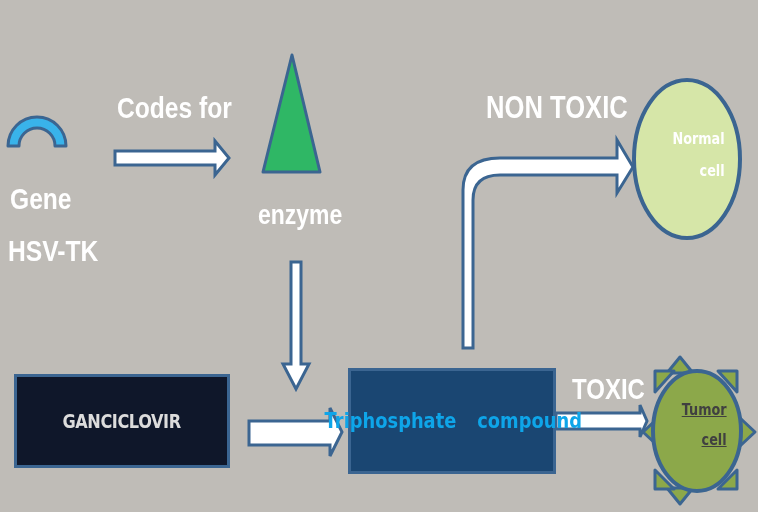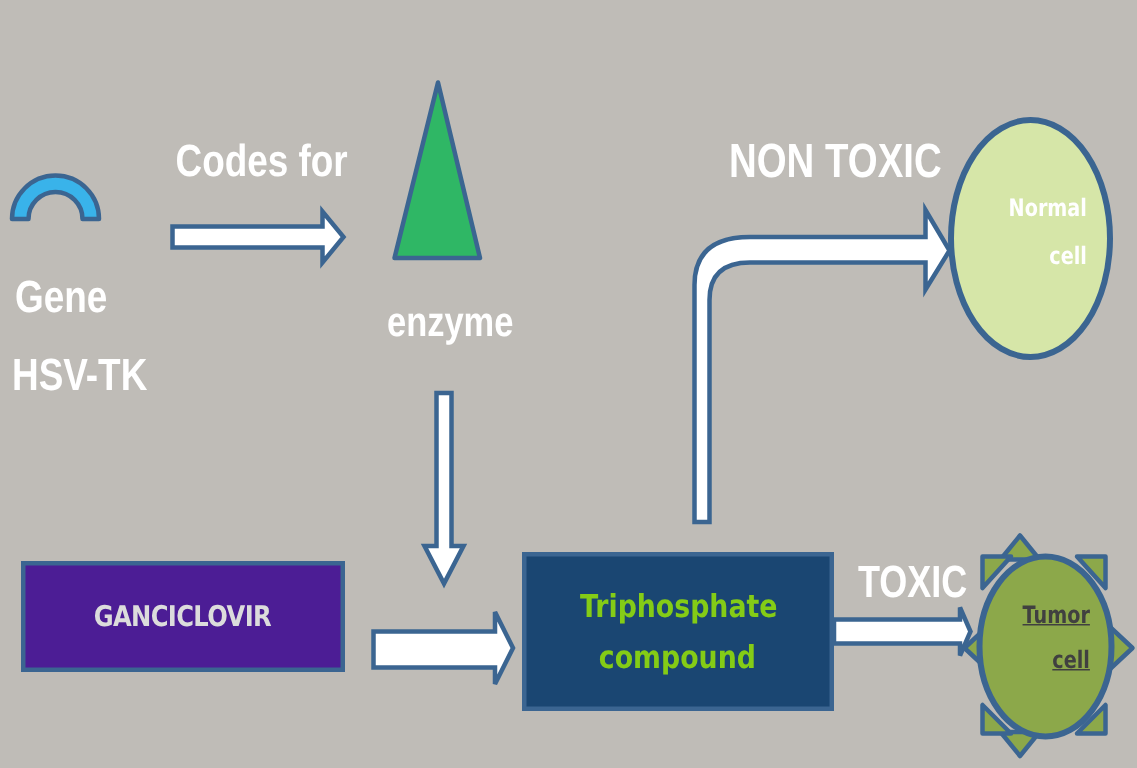--- a/index.html
+++ b/index.html
@@ -1,21 +1,21 @@
 <!DOCTYPE html>
 <html><head>
 <meta charset="utf-8">
 <style>
   html, body { margin:0; padding:0; }
   body { width:758px; height:512px; background:#bfbcb7; position:relative; overflow:hidden; font-family:"Liberation Sans", sans-serif; }
   svg.diagram { position:absolute; left:0; top:0; width:758px; height:512px; }
   .lbl { position:absolute; color:#ffffff; font-weight:bold; font-family:"Liberation Sans", sans-serif; white-space:nowrap; transform-origin:left top; }
   .box { position:absolute; box-sizing:border-box; display:flex; align-items:center; justify-content:center; text-align:center; font-family:"DejaVu Sans", sans-serif; font-weight:bold; }
-  .box-gan { left:14px; top:374px; width:216px; height:74px; background:#4c1d95; border:3px solid #3b6591; color:#dcdcdc; font-size:19px; letter-spacing:-0.5px; }
-  .box-tri { left:348px; top:368px; width:208px; height:106px; background:#1a4672; border:3px solid #3b6591; color:#84cc16; font-size:21px; line-height:34px; flex-direction:column; }
+  .box-gan { left:14px; top:374px; width:216px; height:94px; background:#0f172a; border:3px solid #3b6591; color:#dcdcdc; font-size:19px; letter-spacing:-0.5px; }
+  .box-tri { left:348px; top:368px; width:208px; height:106px; background:#1a4672; border:3px solid #3b6591; color:#0ea5e9; font-size:21px; line-height:34px; flex-direction:row; }
   .cell-text { position:absolute; text-align:right; font-family:"DejaVu Sans", sans-serif; font-weight:bold; line-height:30px; }
 </style>
 </head>
 <body>
 
 <svg class="diagram" viewBox="0 0 758 512">
 
   <path d="M8,146 A29,29 0 0 1 66,146 L55,146 A18,18 0 0 0 19,146 Z" fill="#39b3ea" stroke="#3b6591" stroke-width="3" stroke-linejoin="round"></path>
 
   <path d="M115,151 L215,151 L215,141 L229,158 L215,175 L215,165 L115,165 Z" fill="#ffffff" stroke="#3b6591" stroke-width="3" stroke-linejoin="miter"></path>

